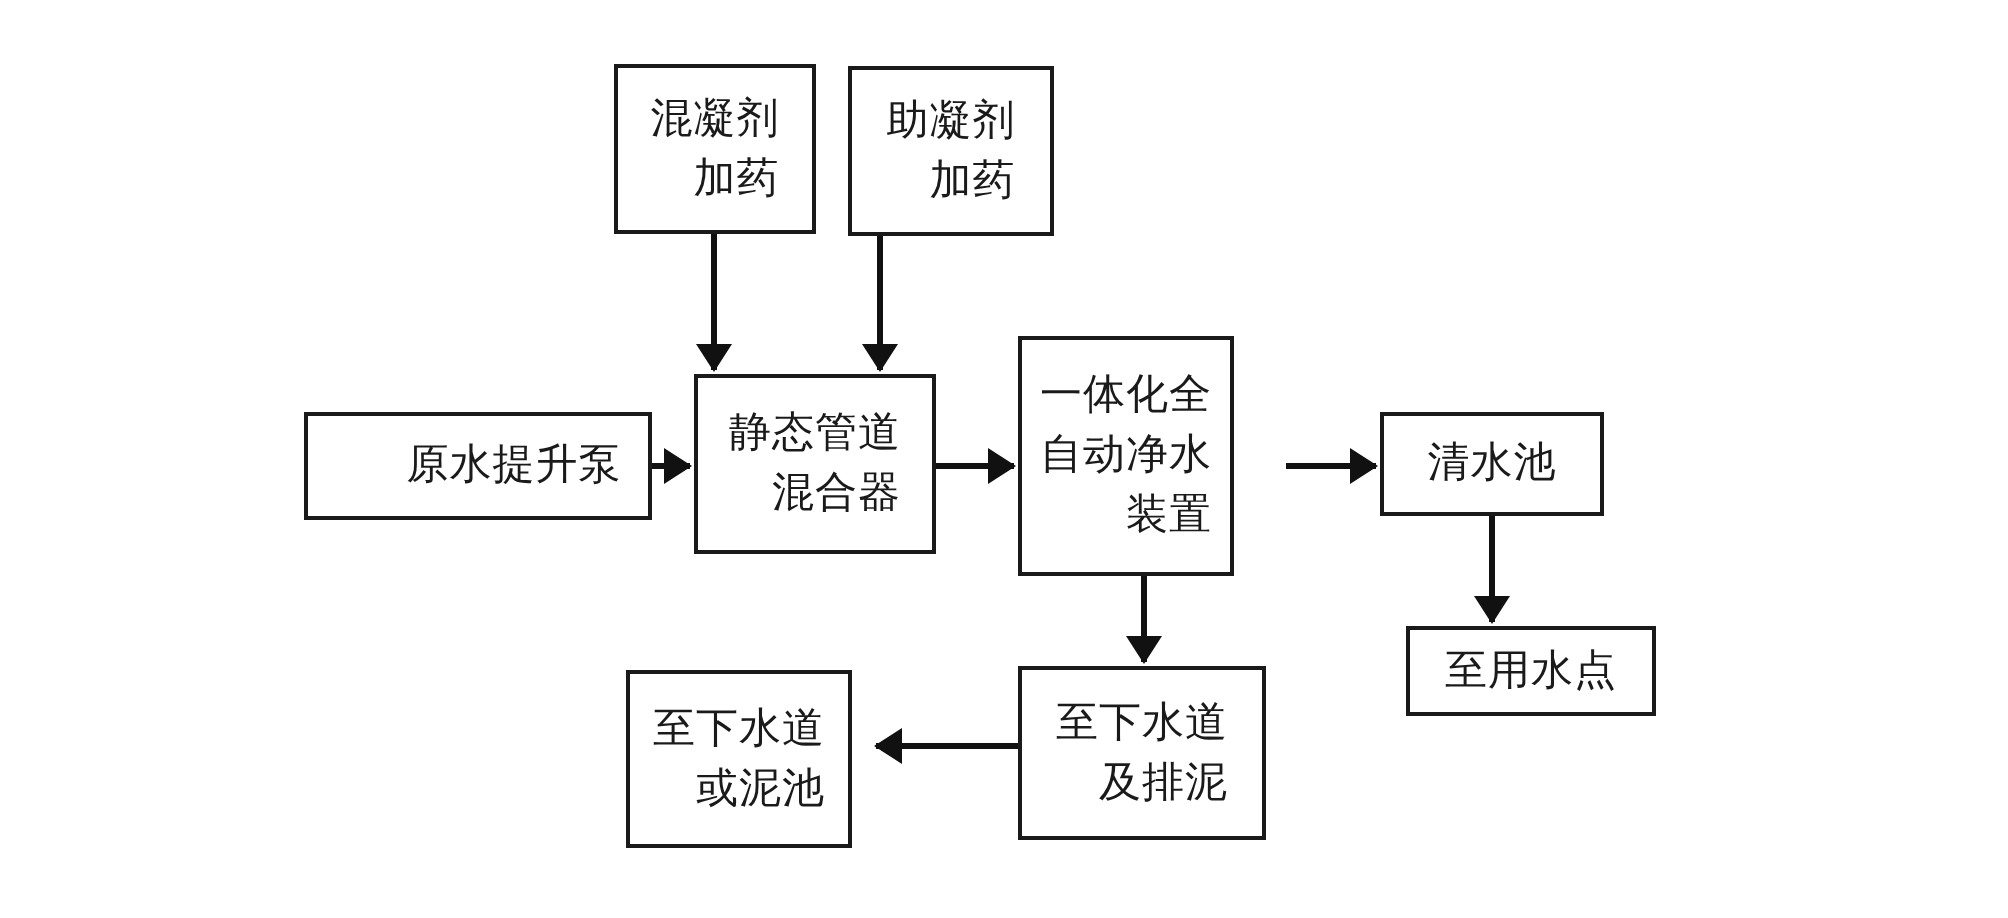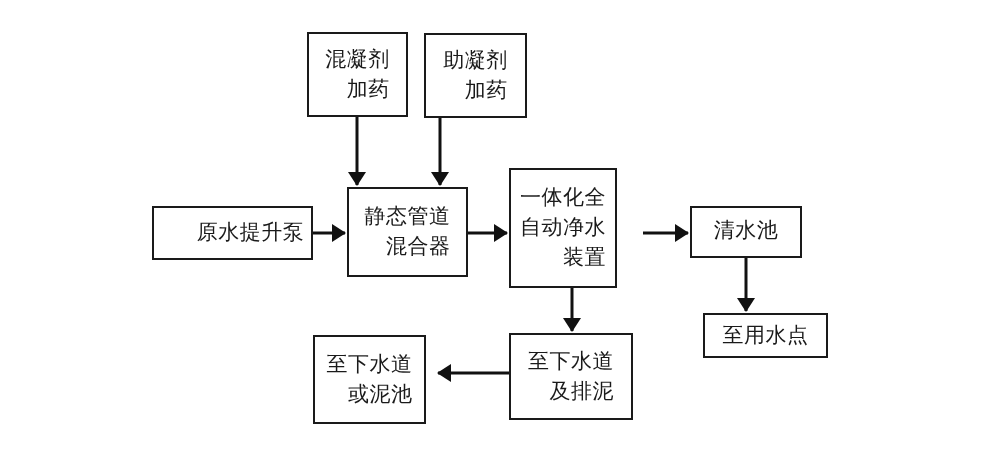--- a/index.html
+++ b/index.html
@@ -81,27 +81,27 @@
         <line x1="509" y1="373" x2="438" y2="373" stroke="#111111"></line>
         <path d="M451,364 L451,382 L437,373 z" fill="#111111"></path>
       </g>
   </svg>
 
   <div id="node-layer">
       <div class="flow-box" style="left: 307px; top: 32px; width: 101px; height: 85px;"><span class="box-label">混凝剂
 加药</span></div>
       <div class="flow-box" style="left: 424px; top: 33px; width: 103px; height: 85px;"><span class="box-label">助凝剂
 加药</span></div>
-      <div class="flow-box" style="left: 152px; top: 206px; width: 161px; height: 54px; padding-left: 36px;"><span class="box-label">原水提升泵</span></div>
+      <div class="flow-box" style="left: 152px; top: 206px; width: 174px; height: 54px; padding-left: 36px;"><span class="box-label">原水提升泵</span></div>
       <div class="flow-box" style="left: 347px; top: 187px; width: 121px; height: 90px;"><span class="box-label">静态管道
 混合器</span></div>
       <div class="flow-box" style="left: 509px; top: 168px; width: 108px; height: 120px;"><span class="box-label">一体化全
 自动净水
 装置</span></div>
-      <div class="flow-box" style="left: 690px; top: 206px; width: 112px; height: 52px; font-family: Liberation Mono, monospace;"><span class="box-label">清水池</span></div>
+      <div class="flow-box" style="left: 690px; top: 206px; width: 112px; height: 52px;"><span class="box-label">清水池</span></div>
       <div class="flow-box" style="left: 684px; top: 313px; width: 125px; height: 45px; margin-left: 19px;"><span class="box-label">至用水点</span></div>
       <div class="flow-box" style="left: 509px; top: 333px; width: 124px; height: 87px;"><span class="box-label">至下水道
 及排泥</span></div>
       <div class="flow-box" style="left: 313px; top: 335px; width: 113px; height: 89px;"><span class="box-label">至下水道
 或泥池</span></div>
     </div>
 
 </div>
 
 </body></html>

